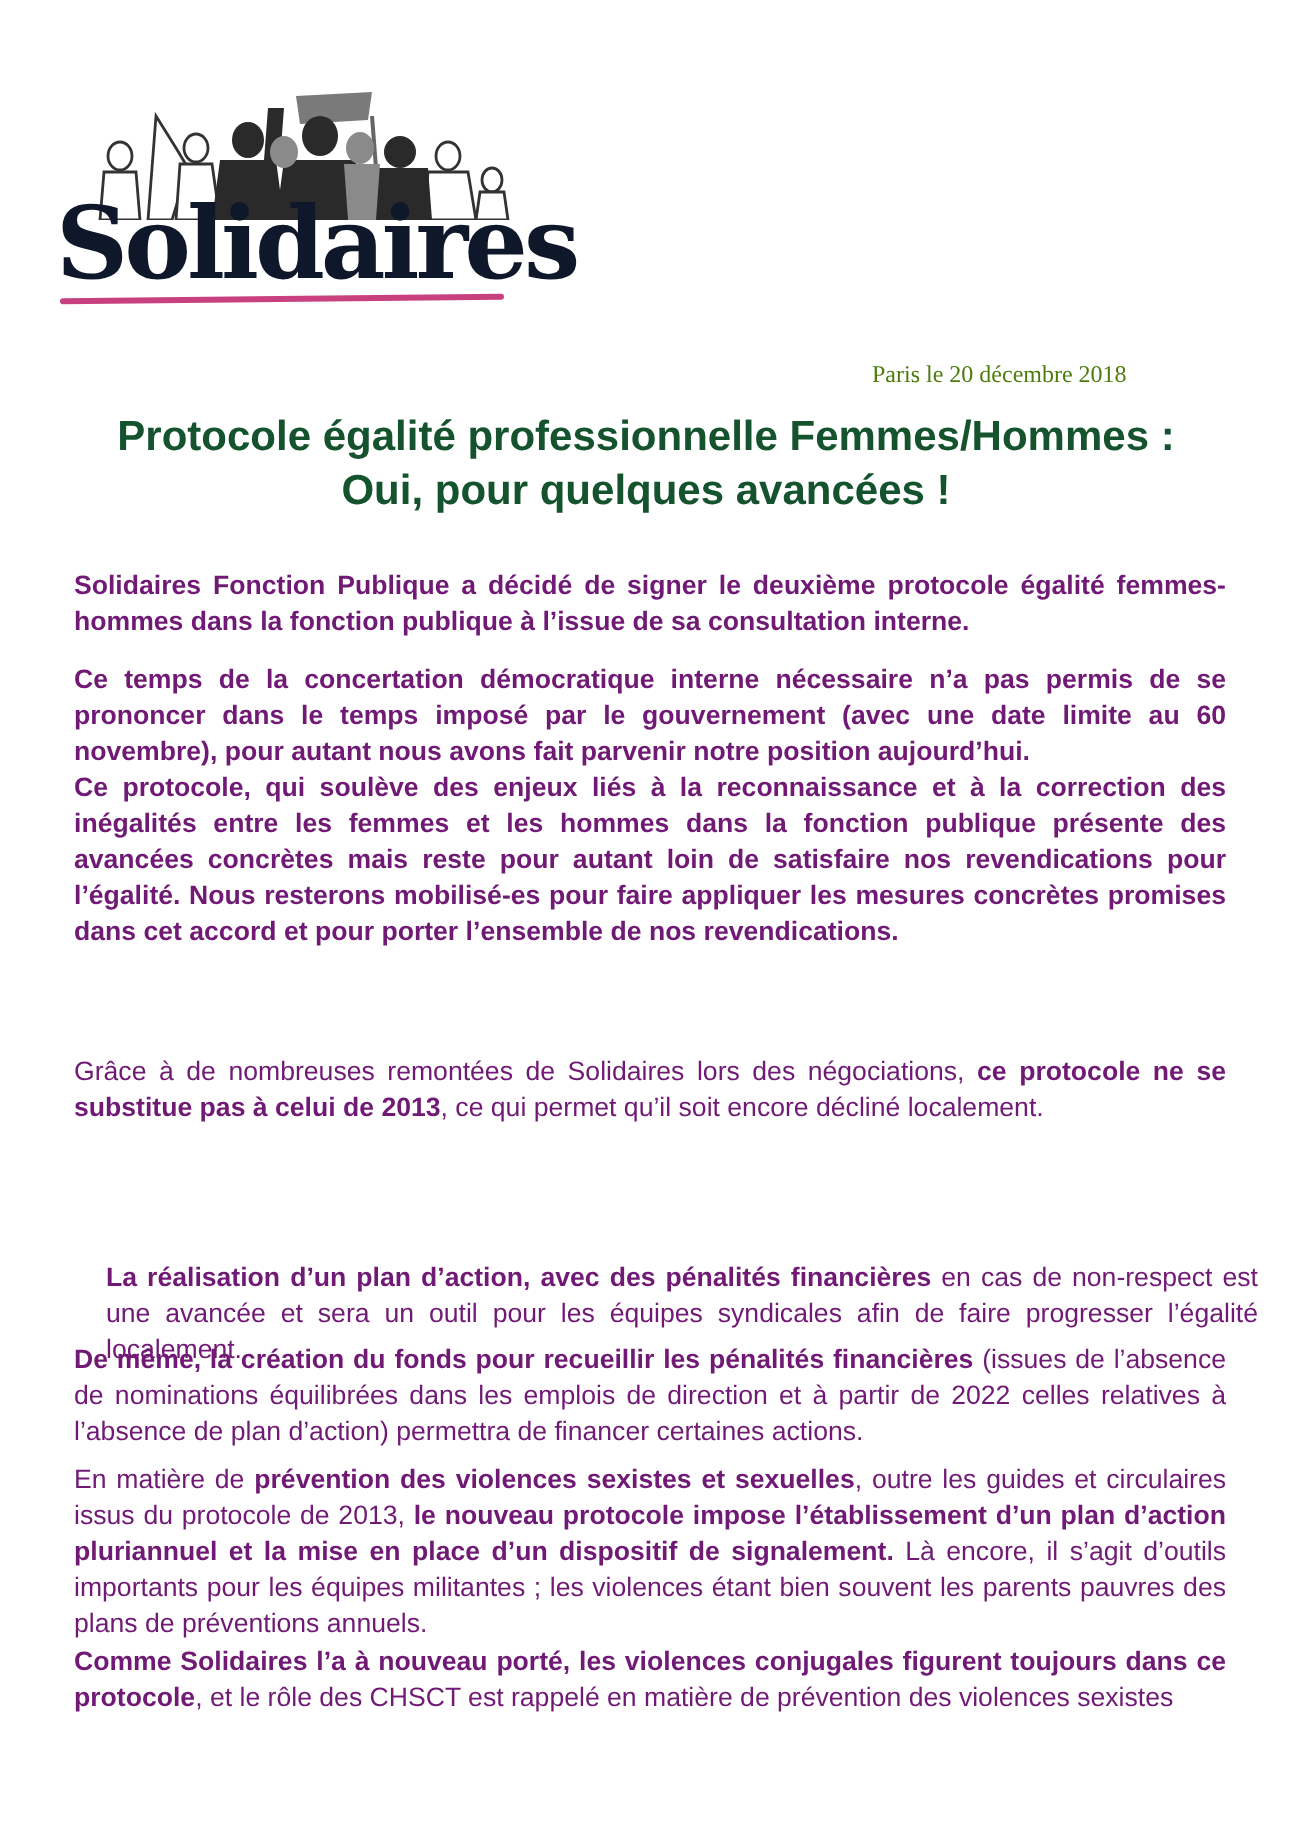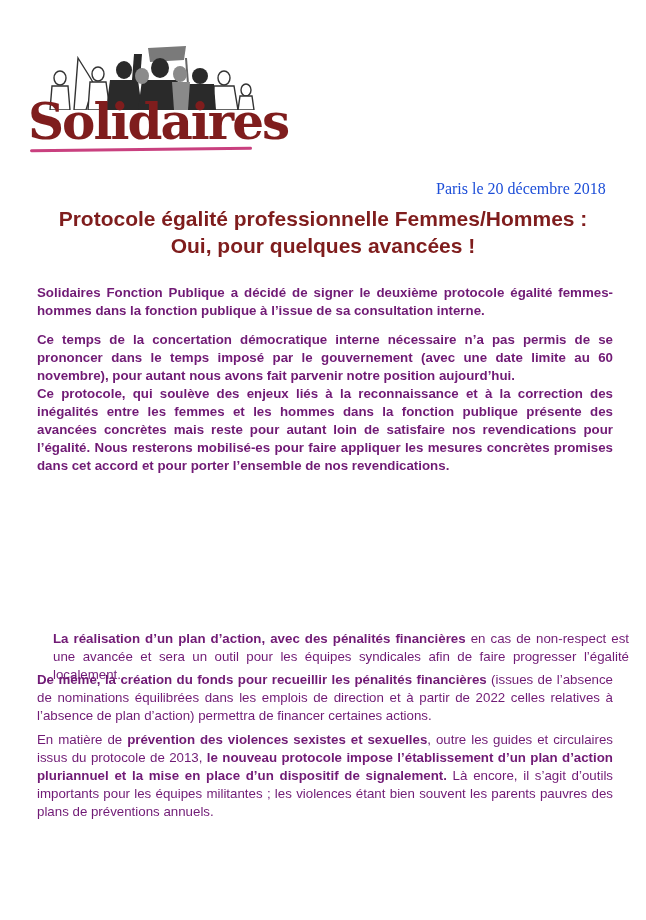--- a/index.html
+++ b/index.html
@@ -2,29 +2,29 @@
 <html><head>
   <meta charset="utf-8">
   <style>
     html, body { margin: 0; padding: 0; background: #ffffff; }
     body { width: 646px; height: 920px; position: relative; overflow: hidden; color: #000; }
     .page { position: absolute; left: 0; top: 0; width: 646px; height: 920px; background: #fff; }
 
     .logo { position: absolute; left: 24px; top: 44px; width: 240px; height: 140px; }
     .logo-figures { position: absolute; left: 14px; top: 0; width: 220px; height: 66px; }
     .logo-word { position: absolute; left: 4px; top: 50px; font-family: "DejaVu Serif", serif; font-weight: bold;
-                 font-size: 50px; letter-spacing: -2px; color: #7f1d1d; line-height: 56px; }
+                 font-size: 50px; letter-spacing: -2px; color: #0f172a; line-height: 56px; }
     .logo-underline { position: absolute; left: 6px; top: 104px; width: 222px; height: 3px; background: #c9407f; border-radius: 2px; transform: skewY(-0.6deg); }
     .logo-sub { position: absolute; left: 12px; top: 108px; font-family: "DejaVu Sans", sans-serif; font-weight: bold;
                 font-size: 19px; color: #111; letter-spacing: 0.3px; }
 
-    .date { position: absolute; left: 436px; top: 180px; font-family: "Liberation Serif", serif; font-size: 16px; color: #1d4ed8; }
+    .date { position: absolute; left: 436px; top: 180px; font-family: "Liberation Serif", serif; font-size: 12px; color: #4d7c0f; }
 
     .title { position: absolute; left: 0; width: 646px; top: 205px; text-align: center; font-family: "Liberation Sans", sans-serif;
-             font-weight: bold; font-size: 21px; line-height: 27px; color: #7f1d1d; }
+             font-weight: bold; font-size: 21px; line-height: 27px; color: #14532d; }
 
     .txt { position: absolute; left: 37px; width: 576px; font-family: "Liberation Sans", sans-serif; font-size: 13.3px;
            line-height: 18px; text-align: justify; color: #701a75; }
     .txt.bold { font-weight: bold; }
     .txt b { font-weight: bold; }
 
     .heading { position: absolute; left: 37px; top: 490px; font-family: "Liberation Sans", sans-serif; font-weight: bold;
                font-size: 22px; color: #6a2e96; }
   </style>
 </head>
@@ -71,22 +71,24 @@
   <div class="title">
     <div>Protocole égalité professionnelle Femmes/Hommes :</div>
     <div>Oui, pour quelques avancées !</div>
   </div>
 
   <p class="txt bold" style="top:284px;margin:0;">Solidaires Fonction Publique a décidé de signer le deuxième protocole égalité femmes-hommes dans la fonction publique à l’issue de sa consultation interne.</p>
   <p class="txt bold" style="top:331px;margin:0;">Ce temps de la concertation démocratique interne nécessaire n’a pas permis de se prononcer dans le temps imposé par le gouvernement (avec une date limite au 60 novembre), pour autant nous avons fait parvenir notre position aujourd’hui.</p>
   <p class="txt bold" style="top:385px;margin:0;">Ce protocole, qui soulève des enjeux liés à la reconnaissance et à la correction des inégalités entre les femmes et les hommes dans la fonction publique présente des avancées concrètes mais reste pour autant loin de satisfaire nos revendications pour l’égalité. Nous resterons mobilisé-es pour faire appliquer les mesures concrètes promises dans cet accord et pour porter l’ensemble de nos revendications.</p>
 
 
+  <p class="txt" style="top:527px;margin:0;"><span>Grâce à de nombreuses remontées de Solidaires lors des négociations, </span><b>ce protocole ne se substitue pas à celui de 2013</b><span>, ce qui permet qu’il soit encore décliné localement.</span></p>
 
 
   <p class="txt" style="top:614px;margin:16px;"><b>La réalisation d’un plan d’action, avec des pénalités financières</b><span> en cas de non-respect est une avancée et sera un outil pour les équipes syndicales afin de faire progresser l’égalité localement.</span></p>
 
   <p class="txt" style="top:671px;margin:0;"><b>De même, la création du fonds pour recueillir les pénalités financières</b><span> (issues de l’absence de nominations équilibrées dans les emplois de direction et à partir de 2022 celles relatives à l’absence de plan d’action) permettra de financer certaines actions.</span></p>
 
   <p class="txt" style="top:731px;margin:0;"><span>En matière de </span><b>prévention des violences sexistes et sexuelles</b><span>, outre les guides et circulaires issus du protocole de 2013, </span><b>le nouveau protocole impose l’établissement d’un plan d’action pluriannuel et la mise en place d’un dispositif de signalement.</b><span> Là encore, il s’agit d’outils importants pour les équipes militantes ; les violences étant bien souvent les parents pauvres des plans de préventions annuels.</span></p>
 
+  <p class="txt" style="top:822px;margin:0;"><b>Comme Solidaires l’a à nouveau porté, les violences conjugales figurent toujours dans ce protocole</b><span>, et le rôle des CHSCT est rappelé en matière de prévention des violences sexistes</span></p>
 
 </div>
 
 </body></html>

